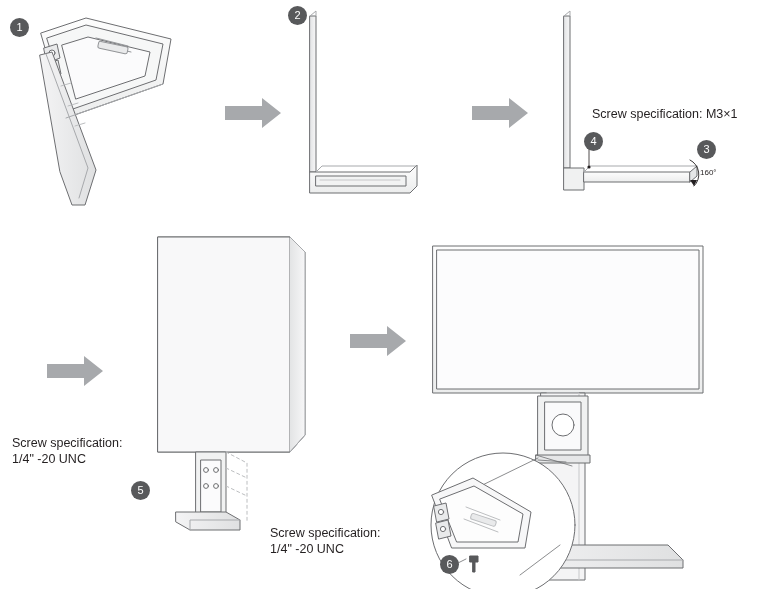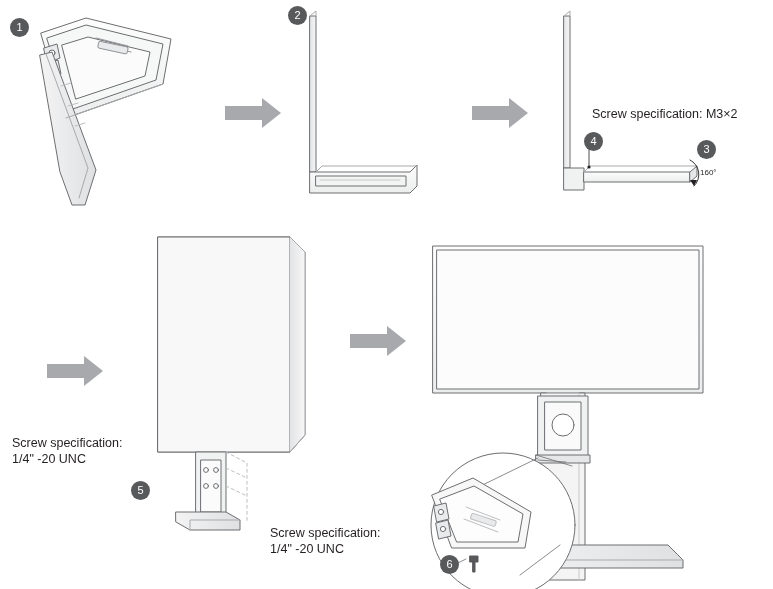--- a/index.html
+++ b/index.html
@@ -213,21 +213,21 @@
   <div class="step-badge" style="left:584px; top:132px;">
     <span>4</span>
   </div>
   <div class="step-badge" style="left:131px; top:481px;">
     <span>5</span>
   </div>
   <div class="step-badge" style="left:440px; top:555px;">
     <span>6</span>
   </div>
 
-  <div class="note" style="left:592px; top:106px;">Screw specification: M3×2</div>
+  <div class="note" style="left:592px; top:106px;">Screw specification: M3×1</div>
   <div class="note" style="left:12px; top:435px;">Screw specification:
 1/4" -20 UNC</div>
   <div class="note" style="left:270px; top:525px;">Screw specification:
 1/4" -20 UNC</div>
 
   <div class="tiny-label" style="left:700px; top:168px;">160°</div>
 
 </div>
 
 </body></html>

